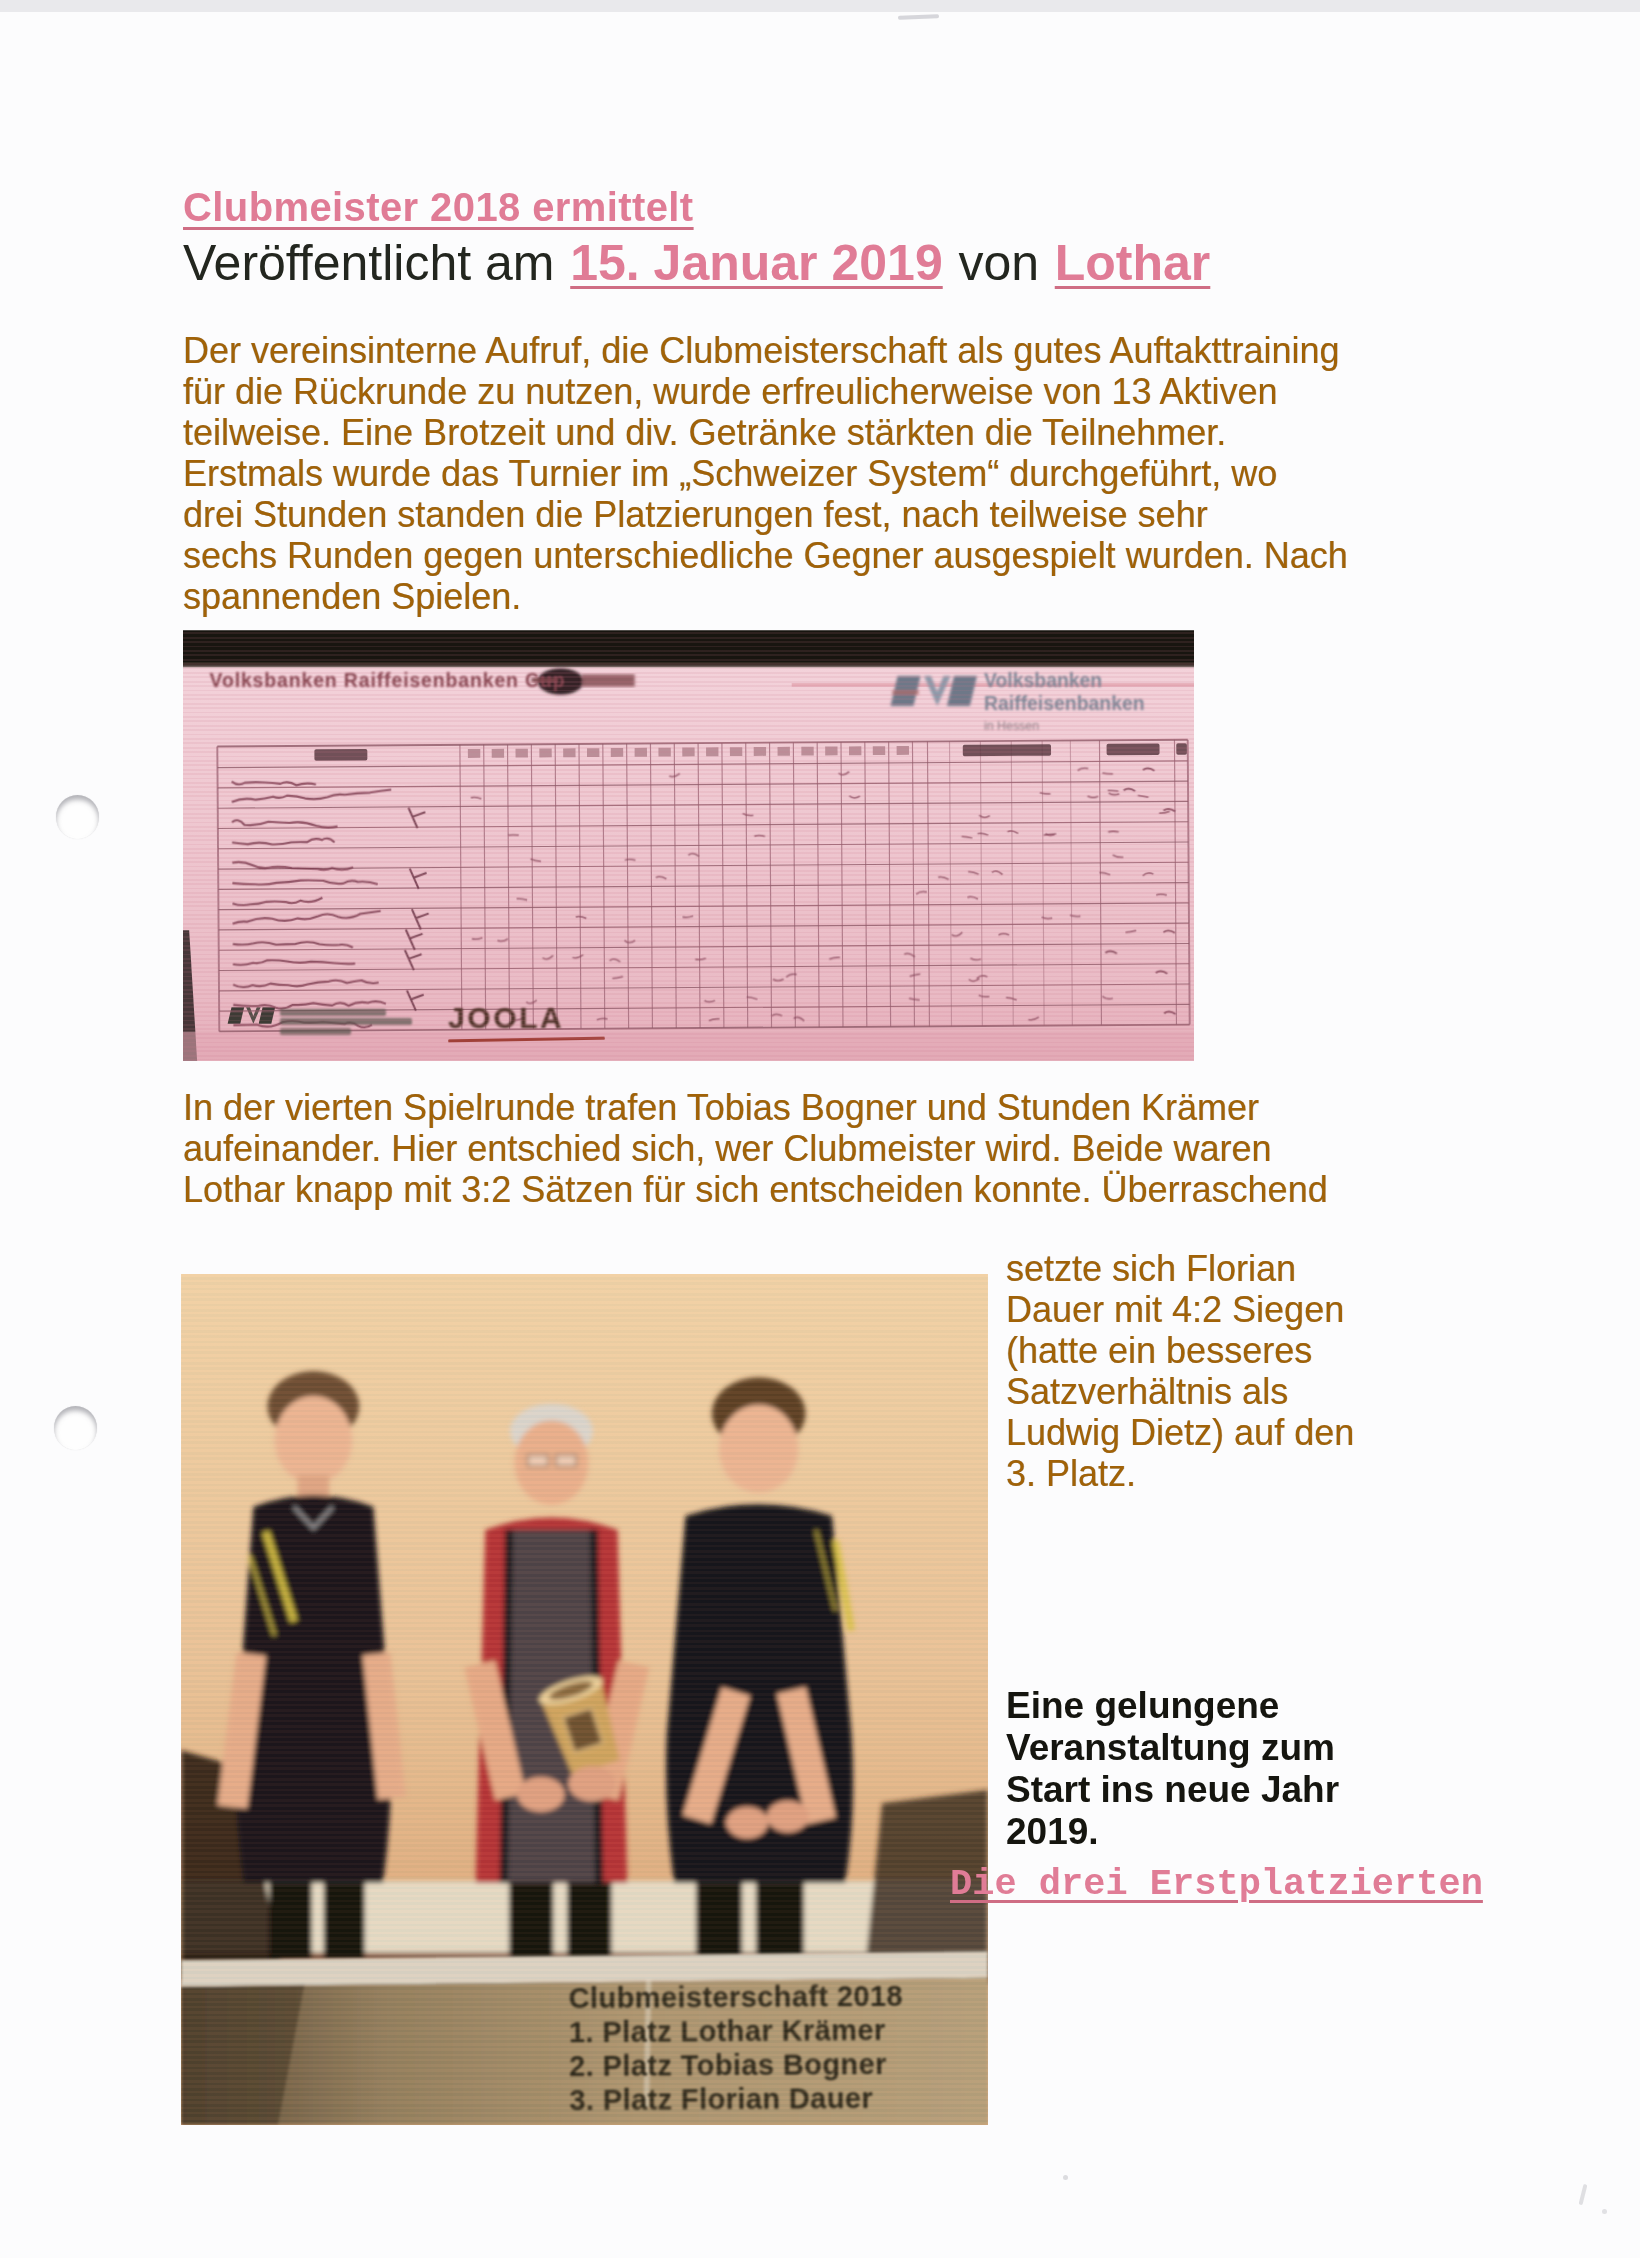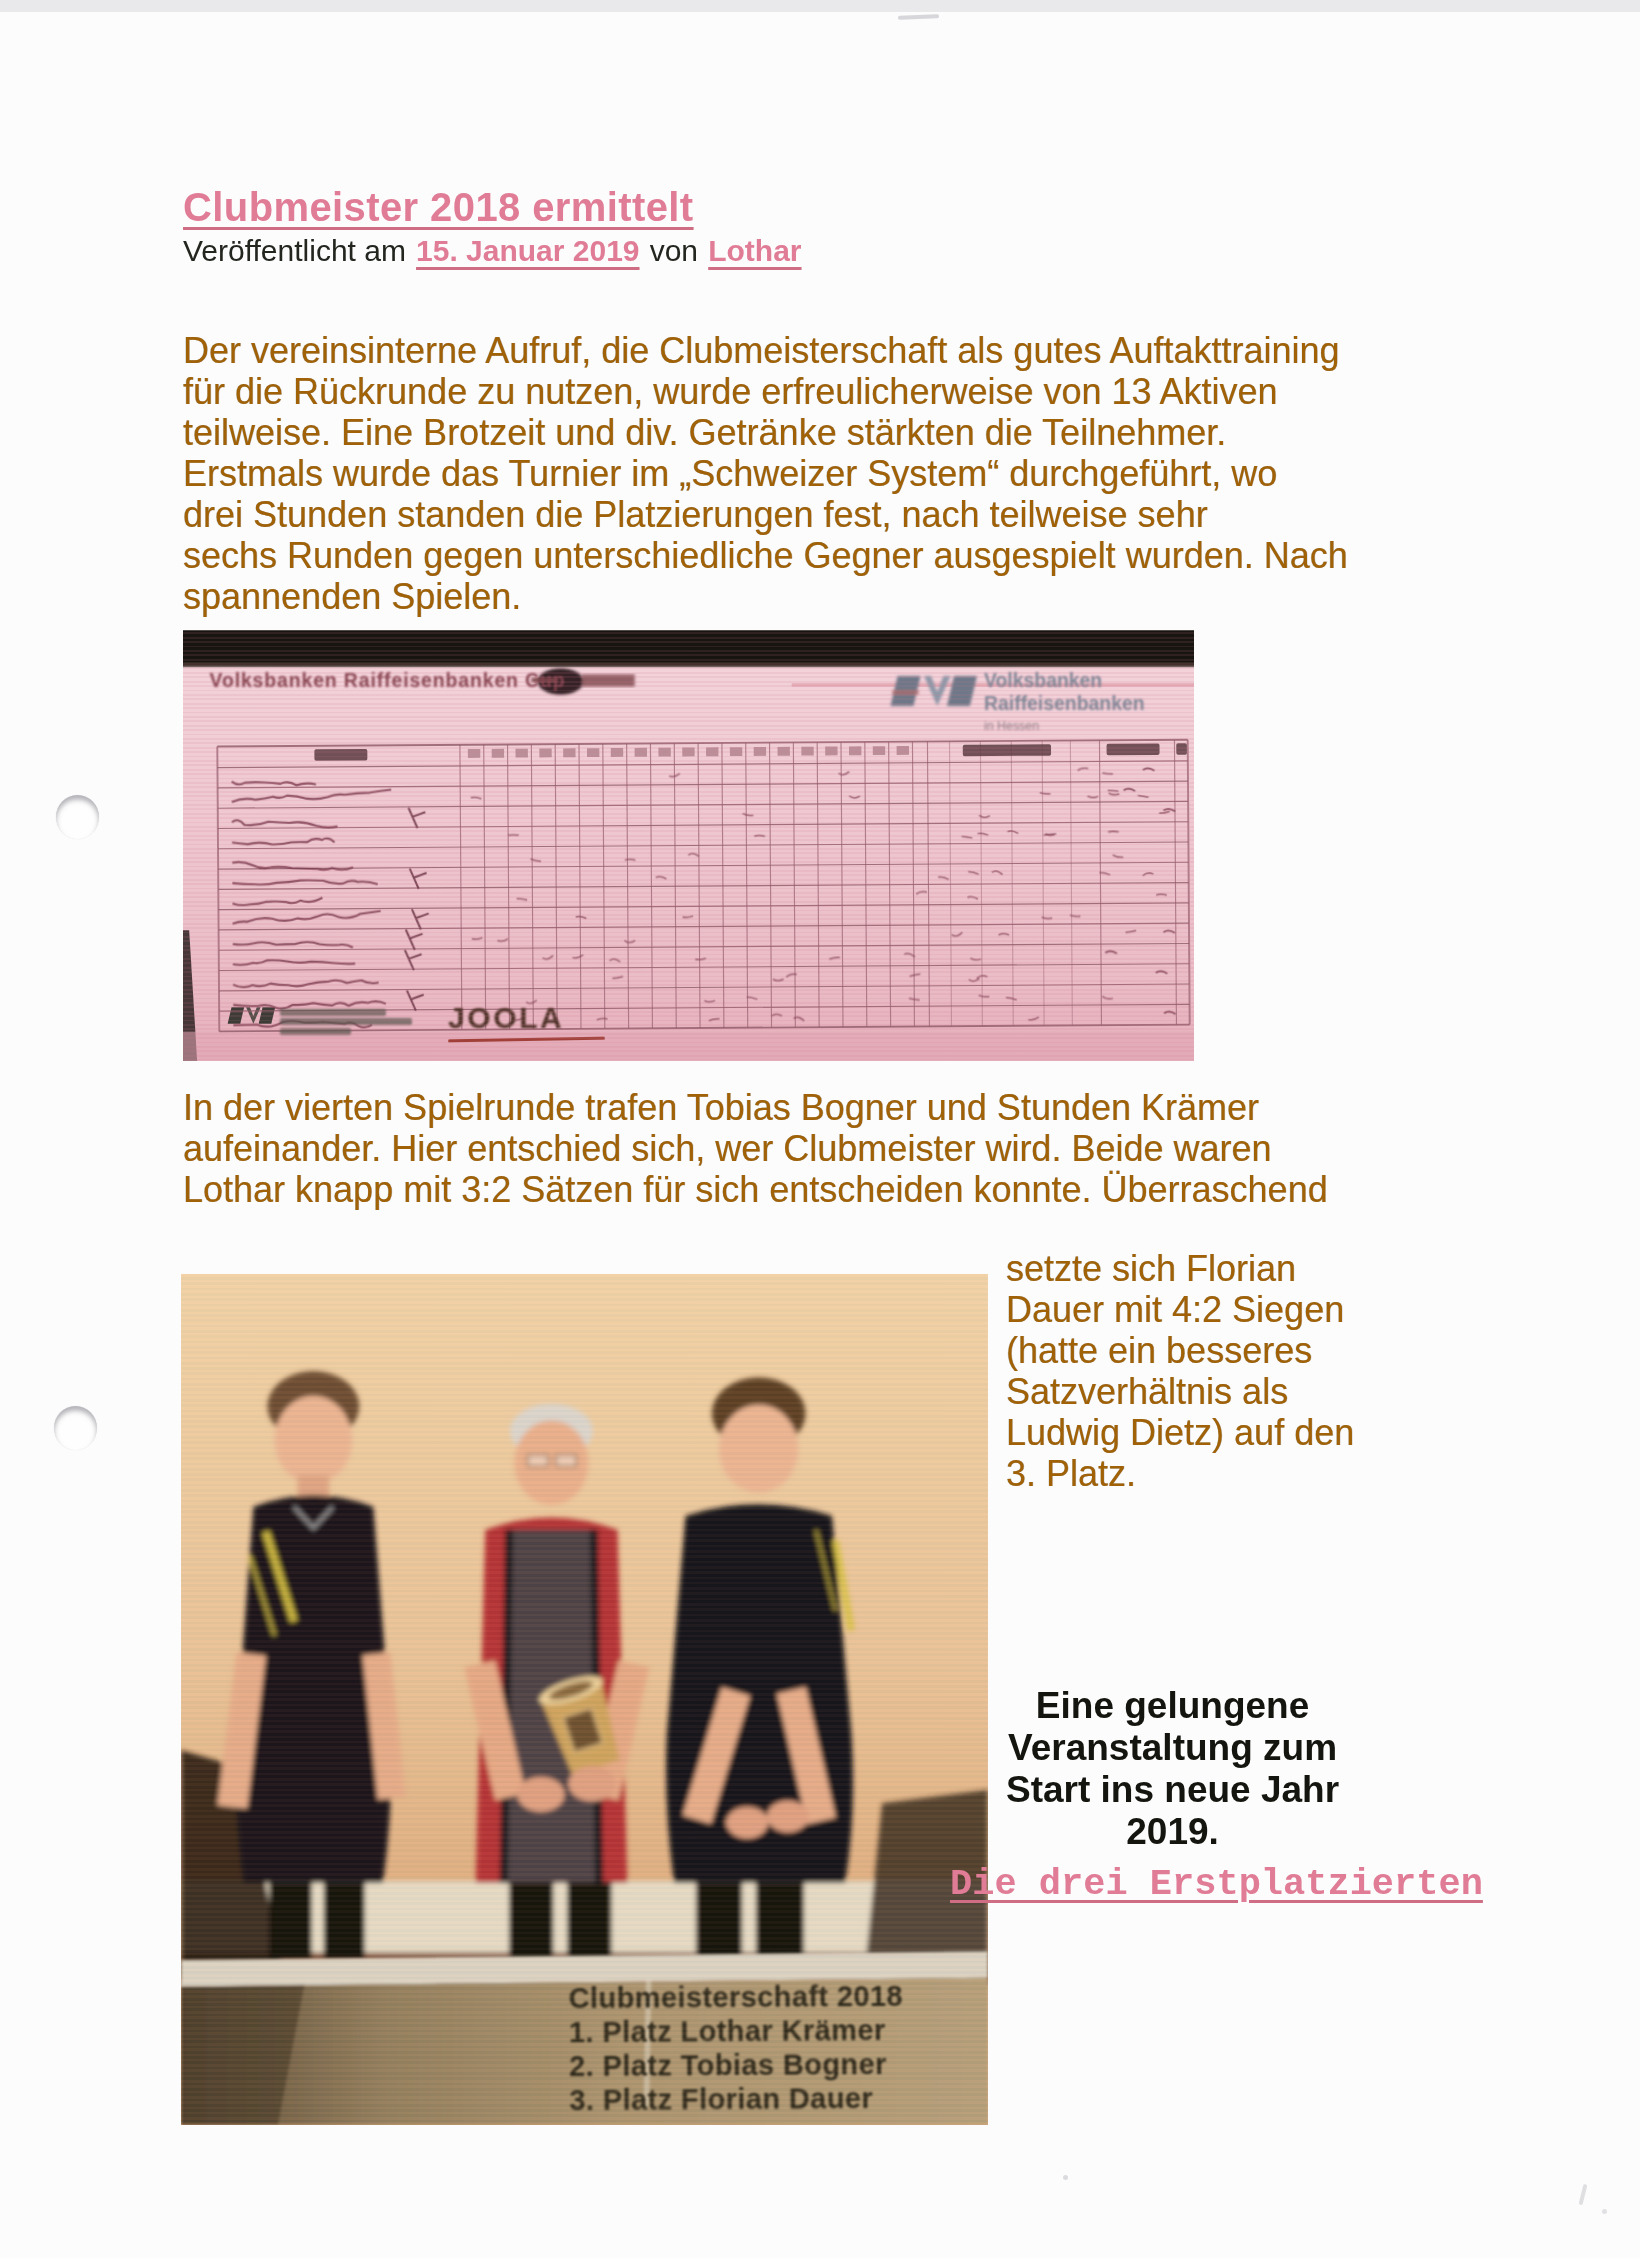--- a/index.html
+++ b/index.html
@@ -13,34 +13,34 @@
   .bline{position:absolute;white-space:nowrap;}
 
   
   .headline{
     font-size:40px;font-weight:700;letter-spacing:0.4px;
     color:#e07c96;
     text-decoration:underline;text-decoration-color:#cf6d84;
     text-decoration-thickness:3.1px;text-underline-offset:6.2px;
     filter:blur(0.3px);
   }
-  .byline{font-size:30px;color:#23261f;filter:blur(0.3px);}
+  .byline{font-size:50px;color:#23261f;filter:blur(0.3px);}
   .byline .plink{margin:0 1.8px;}
   .plink{
     color:#e07c96;font-weight:700;
     text-decoration:underline;text-decoration-color:#cf6d84;
     text-decoration-thickness:3.1px;text-underline-offset:6.2px;
   }
   
   .copy{font-size:36px;line-height:41px;color:#a16207;
         text-shadow:0.5px 0 0 rgba(70,50,50,.28), -0.4px 0 0 rgba(40,60,40,.22);
         filter:blur(0.2px);}
   .copy .ln{height:41px;white-space:nowrap;}
   .boldnote{font-weight:700;font-size:37px;line-height:42px;color:#15150f;}
-  .boldnote .ln{height:42px;white-space:nowrap;text-align:center;}
+  .boldnote .ln{height:42px;white-space:nowrap;}
   .linkline{font-size:37px;}
 
   
   #sheet{left:183px;top:618px;width:1011px;height:431px;overflow:hidden;}
   #sheet .texture{position:absolute;inset:0;pointer-events:none;
      background:repeating-linear-gradient(0deg, rgba(205,120,140,.13) 0 1.8px, rgba(255,255,255,0) 1.8px 4.4px);}
   .sheet-title{position:absolute;left:26.5px;top:39px;font-size:19.4px;font-weight:700;
      letter-spacing:0.9px;color:#84434e;filter:blur(1.1px);white-space:nowrap;}
   .vr-text{position:absolute;left:801px;top:39px;line-height:23px;font-size:19.4px;
      font-weight:700;color:#7d8696;filter:blur(1.2px);white-space:nowrap;}

